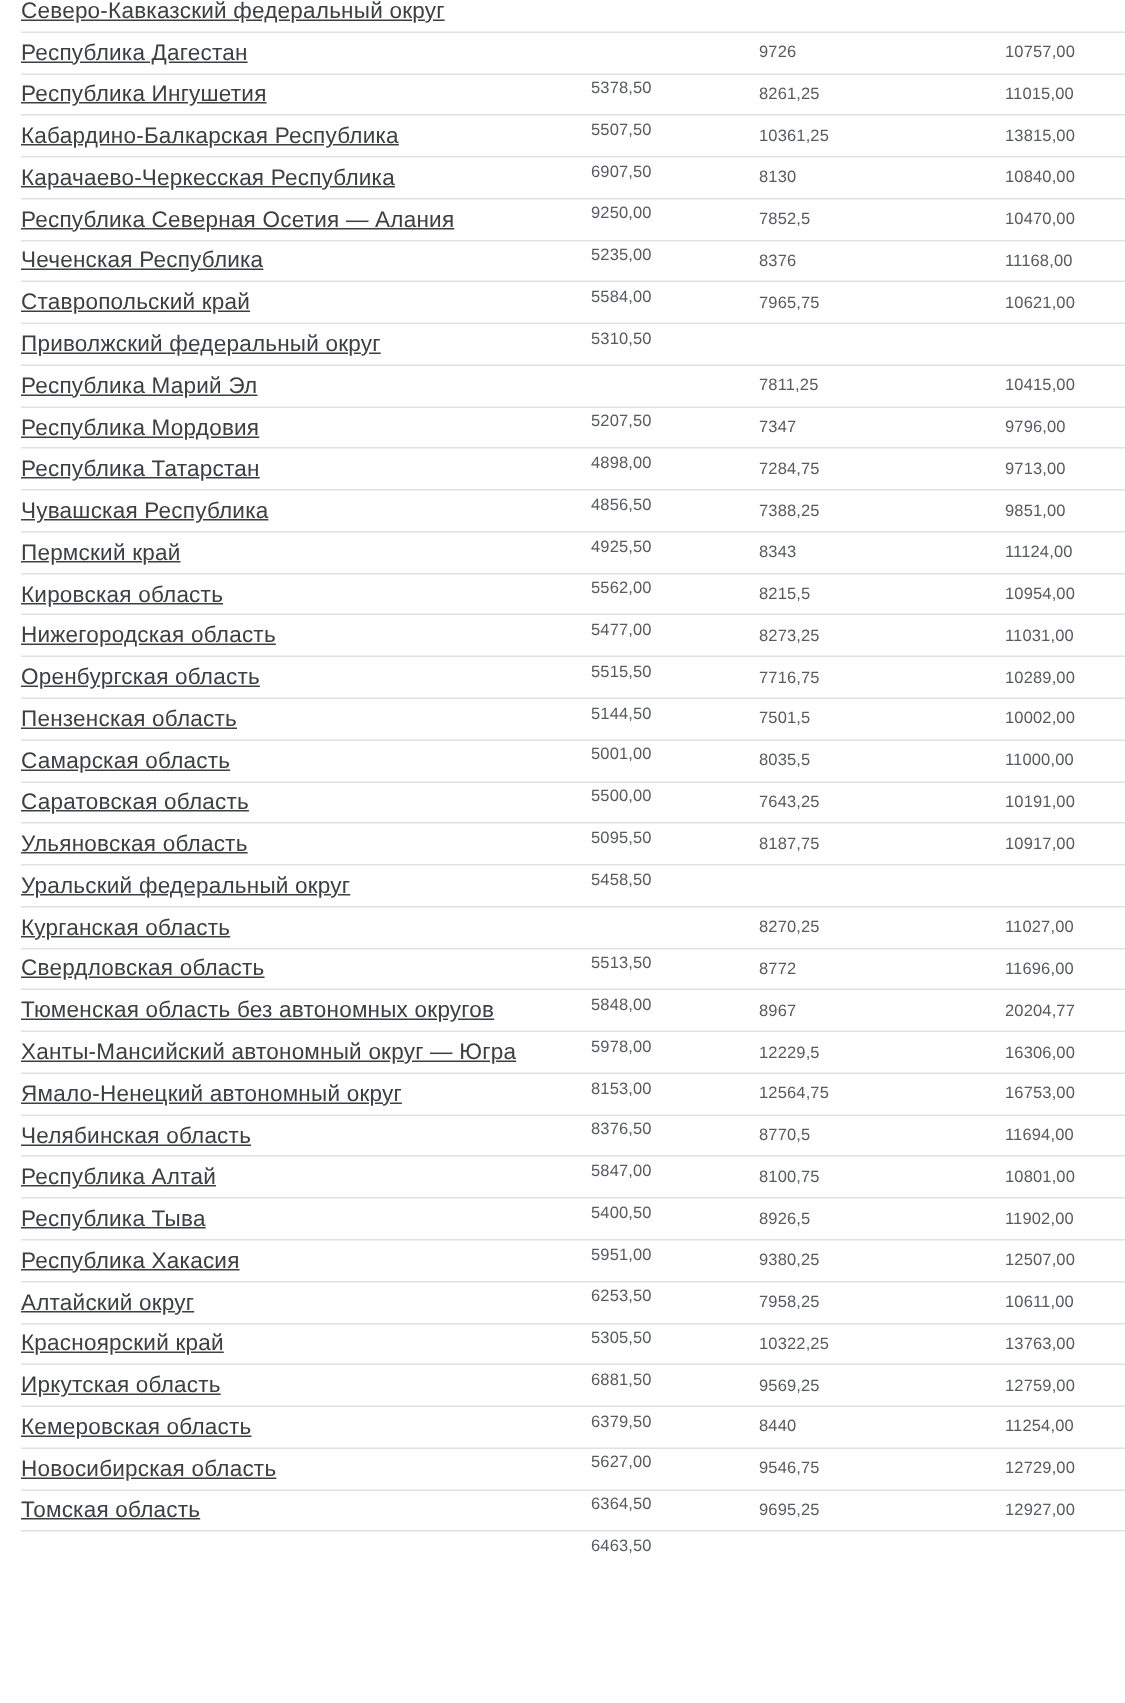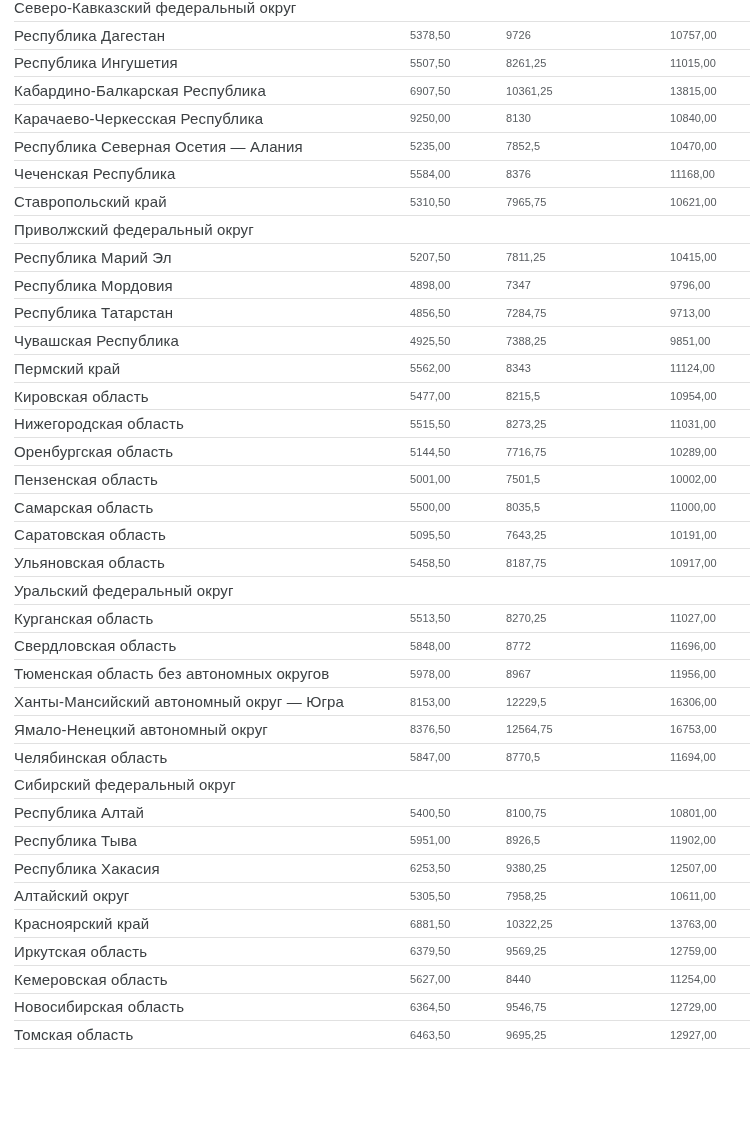--- a/index.html
+++ b/index.html
@@ -22,31 +22,32 @@
     margin-left: 14px;
     border-bottom: 1px solid #e1e1e1;
     display: flex;
     align-items: center;
   }
   .region-name {
     font-size: 15px;
     color: #3c4043;
     letter-spacing: 0.15px;
     white-space: nowrap;
+    text-decoration: underline;
   }
   .num {
     position: absolute;
     top: 50%;
     transform: translateY(-50%);
     font-size: 11px;
     color: #575b5f;
     letter-spacing: 0.1px;
     white-space: nowrap;
   }
-  .num0 { left: 396px; }
+  .num0 { left: 380px; margin-top: 24px; }
   .num1 { left: 492px; }
   .num2 { left: 656px; text-align: center; }
 </style>
 </head>
 <body>
 
 <div class="table-wrap">
     <div class="row">
       <div class="region-name">Северо-Кавказский федеральный округ</div>
     </div>
@@ -179,44 +180,41 @@
     <div class="row">
       <div class="region-name">Свердловская область</div>
       <div class="num num0">5848,00</div>
       <div class="num num1">8772</div>
       <div class="num num2">11696,00</div>
     </div>
     <div class="row">
       <div class="region-name">Тюменская область без автономных округов</div>
       <div class="num num0">5978,00</div>
       <div class="num num1">8967</div>
-      <div class="num num2">11956,00</div>
+      <div class="num num2">20204,77</div>
     </div>
     <div class="row">
       <div class="region-name">Ханты-Мансийский автономный округ — Югра</div>
       <div class="num num0">8153,00</div>
       <div class="num num1">12229,5</div>
       <div class="num num2">16306,00</div>
     </div>
     <div class="row">
       <div class="region-name">Ямало-Ненецкий автономный округ</div>
       <div class="num num0">8376,50</div>
       <div class="num num1">12564,75</div>
       <div class="num num2">16753,00</div>
     </div>
     <div class="row">
       <div class="region-name">Челябинская область</div>
       <div class="num num0">5847,00</div>
       <div class="num num1">8770,5</div>
       <div class="num num2">11694,00</div>
     </div>
     <div class="row">
-      <div class="region-name">Сибирский федеральный округ</div>
-    </div>
-    <div class="row">
       <div class="region-name">Республика Алтай</div>
       <div class="num num0">5400,50</div>
       <div class="num num1">8100,75</div>
       <div class="num num2">10801,00</div>
     </div>
     <div class="row">
       <div class="region-name">Республика Тыва</div>
       <div class="num num0">5951,00</div>
       <div class="num num1">8926,5</div>
       <div class="num num2">11902,00</div>

